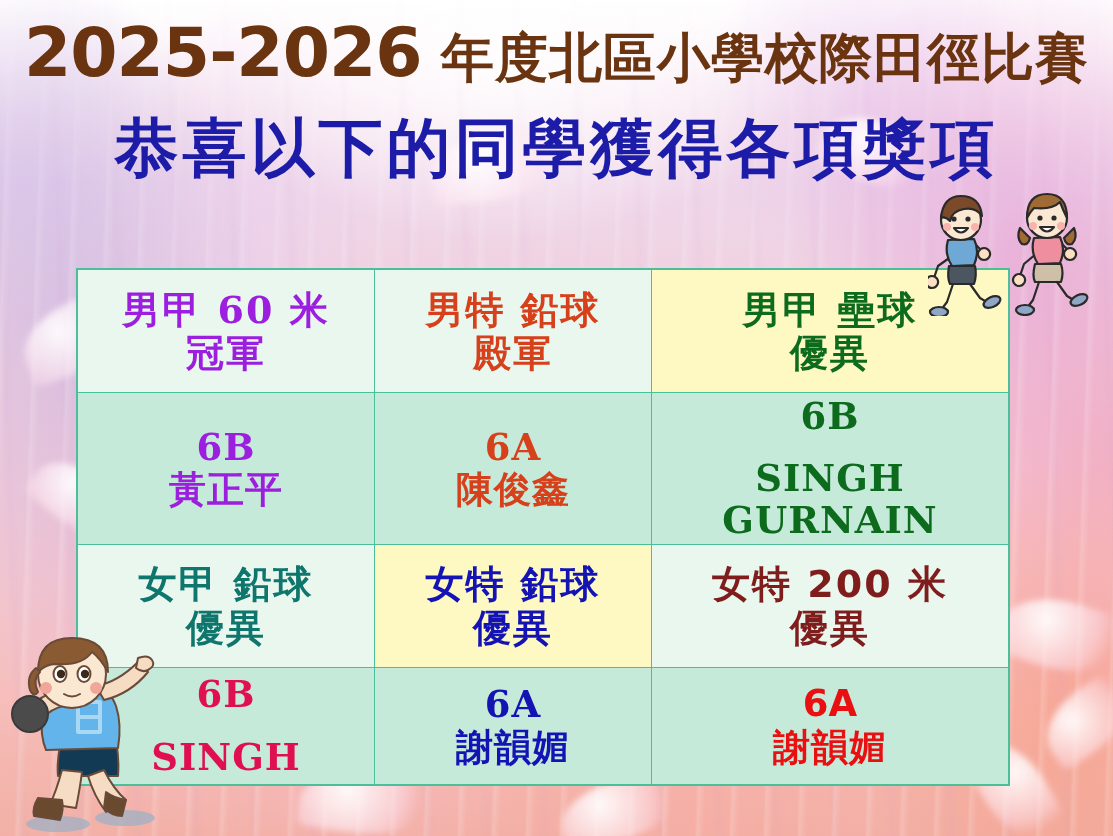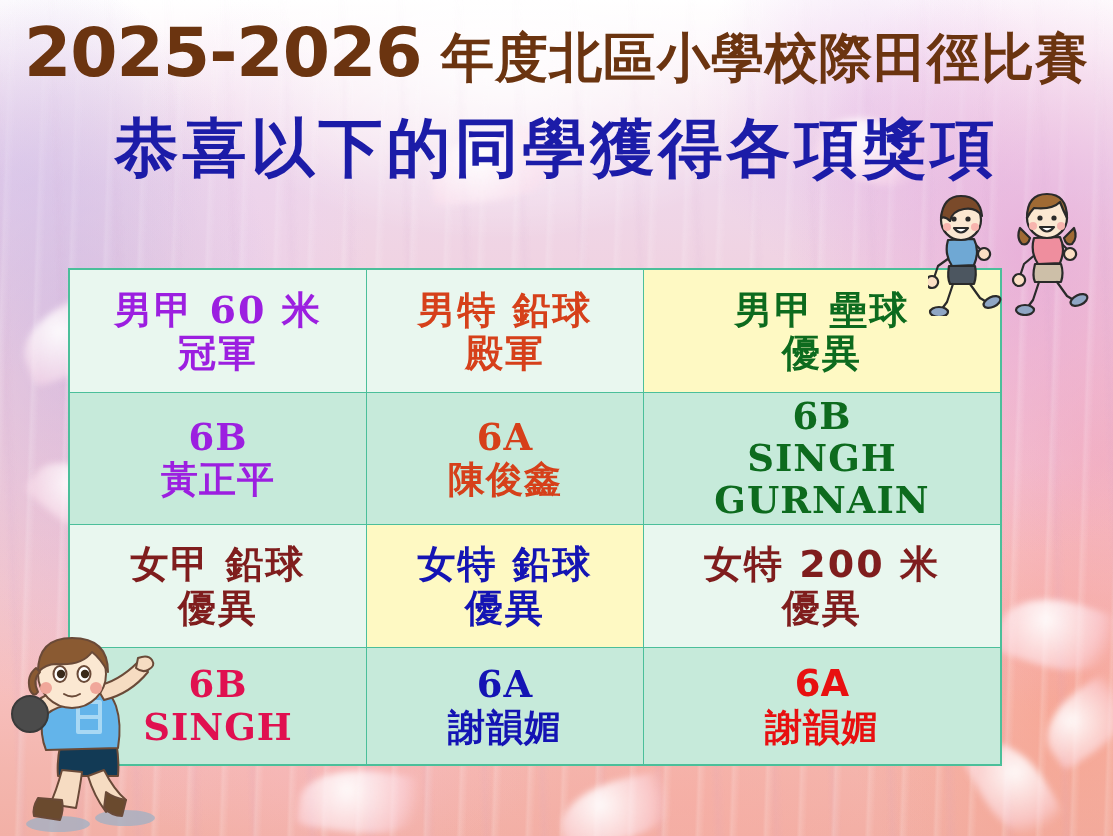--- a/index.html
+++ b/index.html
@@ -108,21 +108,21 @@
     font-size: 64px;
     line-height: 68px;
     color: #1c1ca8;
     letter-spacing: 4px;
     white-space: nowrap;
   }
 
   
   #awards-table {
     position: absolute;
-    left: 68px;
+    left: 76px;
     top: 268px;
     width: 906px;
     height: 461px;
     z-index: 4;
     border-collapse: collapse;
     table-layout: fixed;
     border: 2px solid #4bbf9a;
   }
   #awards-table td {
     border: 1px solid #4bbf9a;
@@ -149,20 +149,21 @@
     font-weight: bold;
     letter-spacing: 0px;
   }
   .num-sans {
     font-family: "DejaVu Sans", "Liberation Sans", sans-serif;
     font-weight: bold;
   }
   .latin-name {
     font-family: "DejaVu Serif", "Liberation Serif", serif;
     letter-spacing: 1px;
+    margin-top: 20px;
   }
 
   
   .illus { position: absolute; z-index: 5; }
   #runners { left: 928px; top: 188px; width: 185px; height: 128px; }
   #shotput { left: 0px;   top: 628px; width: 185px; height: 208px; }
 </style>
 </head>
 <body>
 
@@ -197,21 +198,21 @@
       <td class="c3" style="background: #fef9c3; border-color: rgb(75, 191, 154); color: rgb(13, 107, 30);"><div>男甲  壘球</div><div>優異</div></td>
     </tr>
 
     <tr class="row-even row-name">
       <td class="c1" style="background: rgb(198, 234, 218); border-color: rgb(75, 191, 154); color: rgb(156, 31, 224);"><div>6B</div><div>黃正平</div></td>
       <td class="c2" style="background: rgb(198, 234, 218); border-color: rgb(75, 191, 154); color: rgb(214, 64, 26);"><div>6A</div><div>陳俊鑫</div></td>
       <td class="c3" style="background: rgb(198, 234, 218); border-color: rgb(75, 191, 154); color: rgb(13, 107, 30);"><div>6B</div><div class="latin-name">SINGH GURNAIN</div></td>
     </tr>
 
     <tr class="row-odd row-event">
-      <td class="c1" style="background: rgb(233, 247, 239); border-color: rgb(75, 191, 154); color: #7f1d1d;"><div>女甲  鉛球</div><div>優異</div></td>
+      <td class="c1" style="background: rgb(233, 247, 239); border-color: rgb(75, 191, 154); color: #0f766e;"><div>女甲  鉛球</div><div>優異</div></td>
       <td class="c2" style="background: #fef9c3; border-color: rgb(75, 191, 154); color: rgb(20, 20, 180);"><div>女特  鉛球</div><div>優異</div></td>
       <td class="c3" style="background: rgb(233, 247, 239); border-color: rgb(75, 191, 154); color: #7f1d1d;"><div>女特 <span class="num-sans">200</span> 米</div><div>優異</div></td>
     </tr>
 
     <tr class="row-even row-name">
       <td class="c1" style="background: rgb(198, 234, 218); border-color: rgb(75, 191, 154); color: rgb(224, 16, 80);"><div>6B</div><div class="latin-name">SINGH</div></td>
       <td class="c2" style="background: rgb(198, 234, 218); border-color: rgb(75, 191, 154); color: rgb(20, 20, 180);"><div>6A</div><div>謝韻媚</div></td>
       <td class="c3" style="background: rgb(198, 234, 218); border-color: rgb(75, 191, 154); color: rgb(232, 16, 16);"><div class="cls-sans">6A</div><div>謝韻媚</div></td>
     </tr>
 

